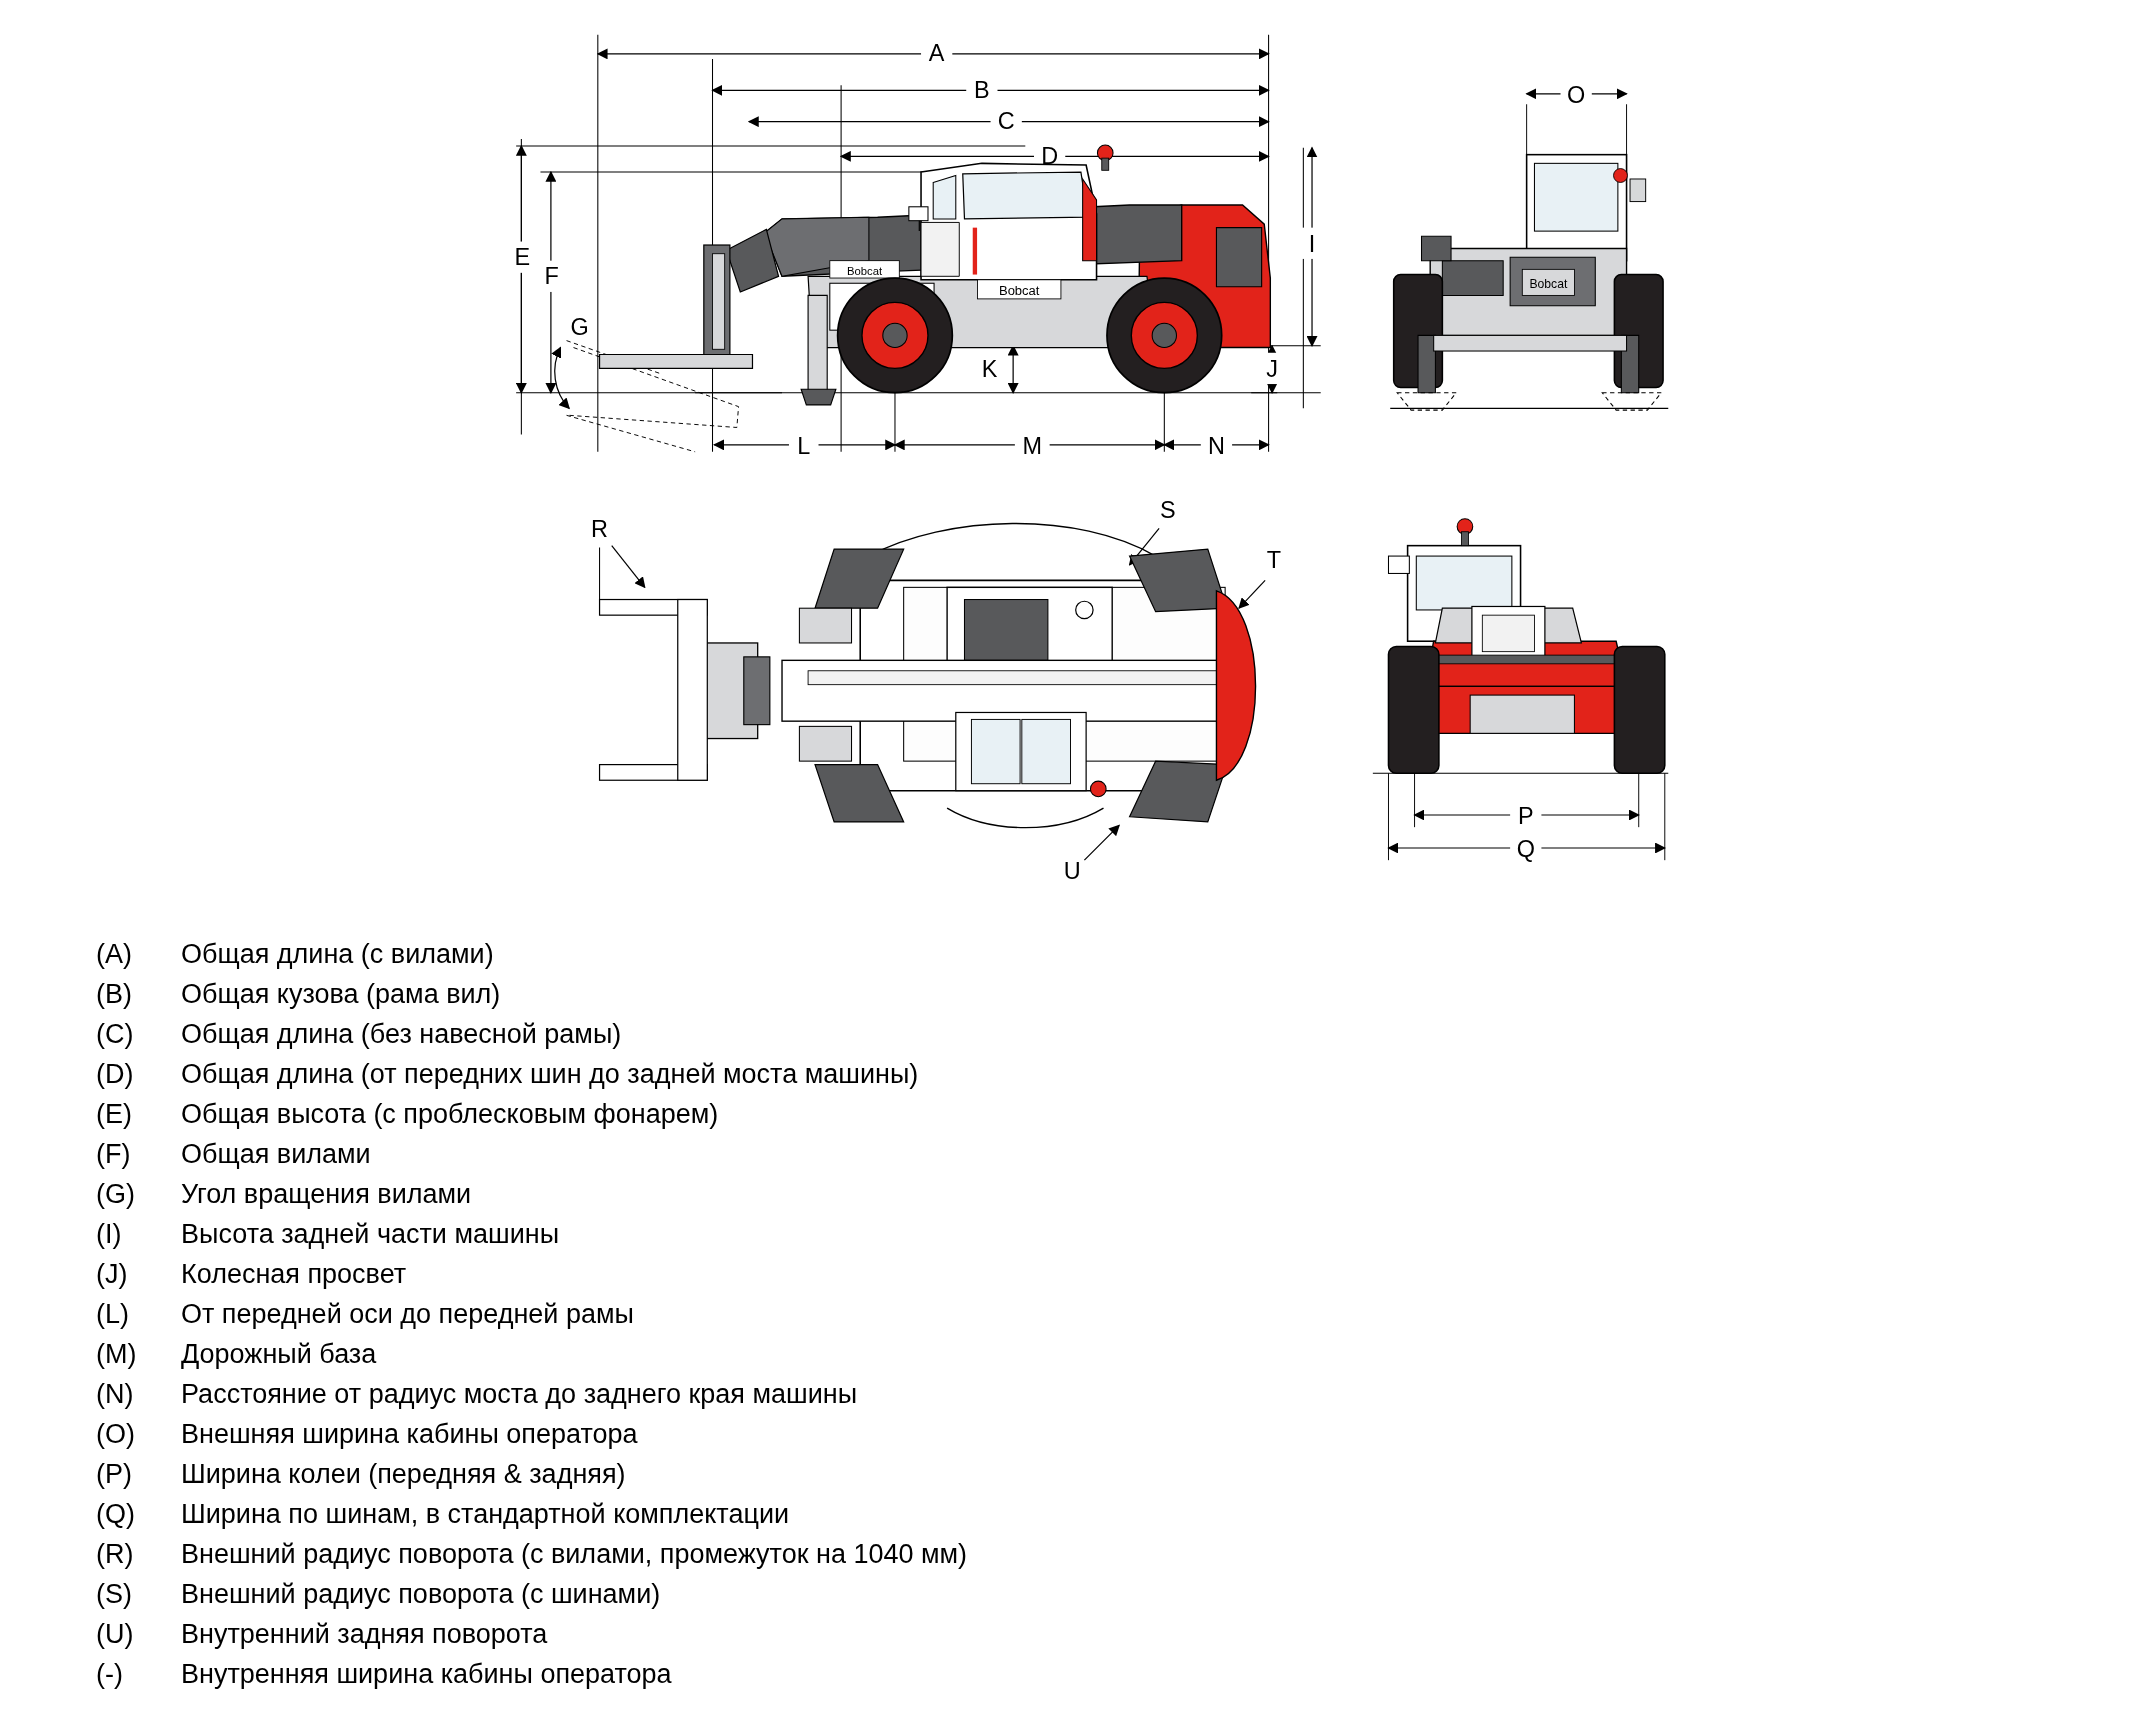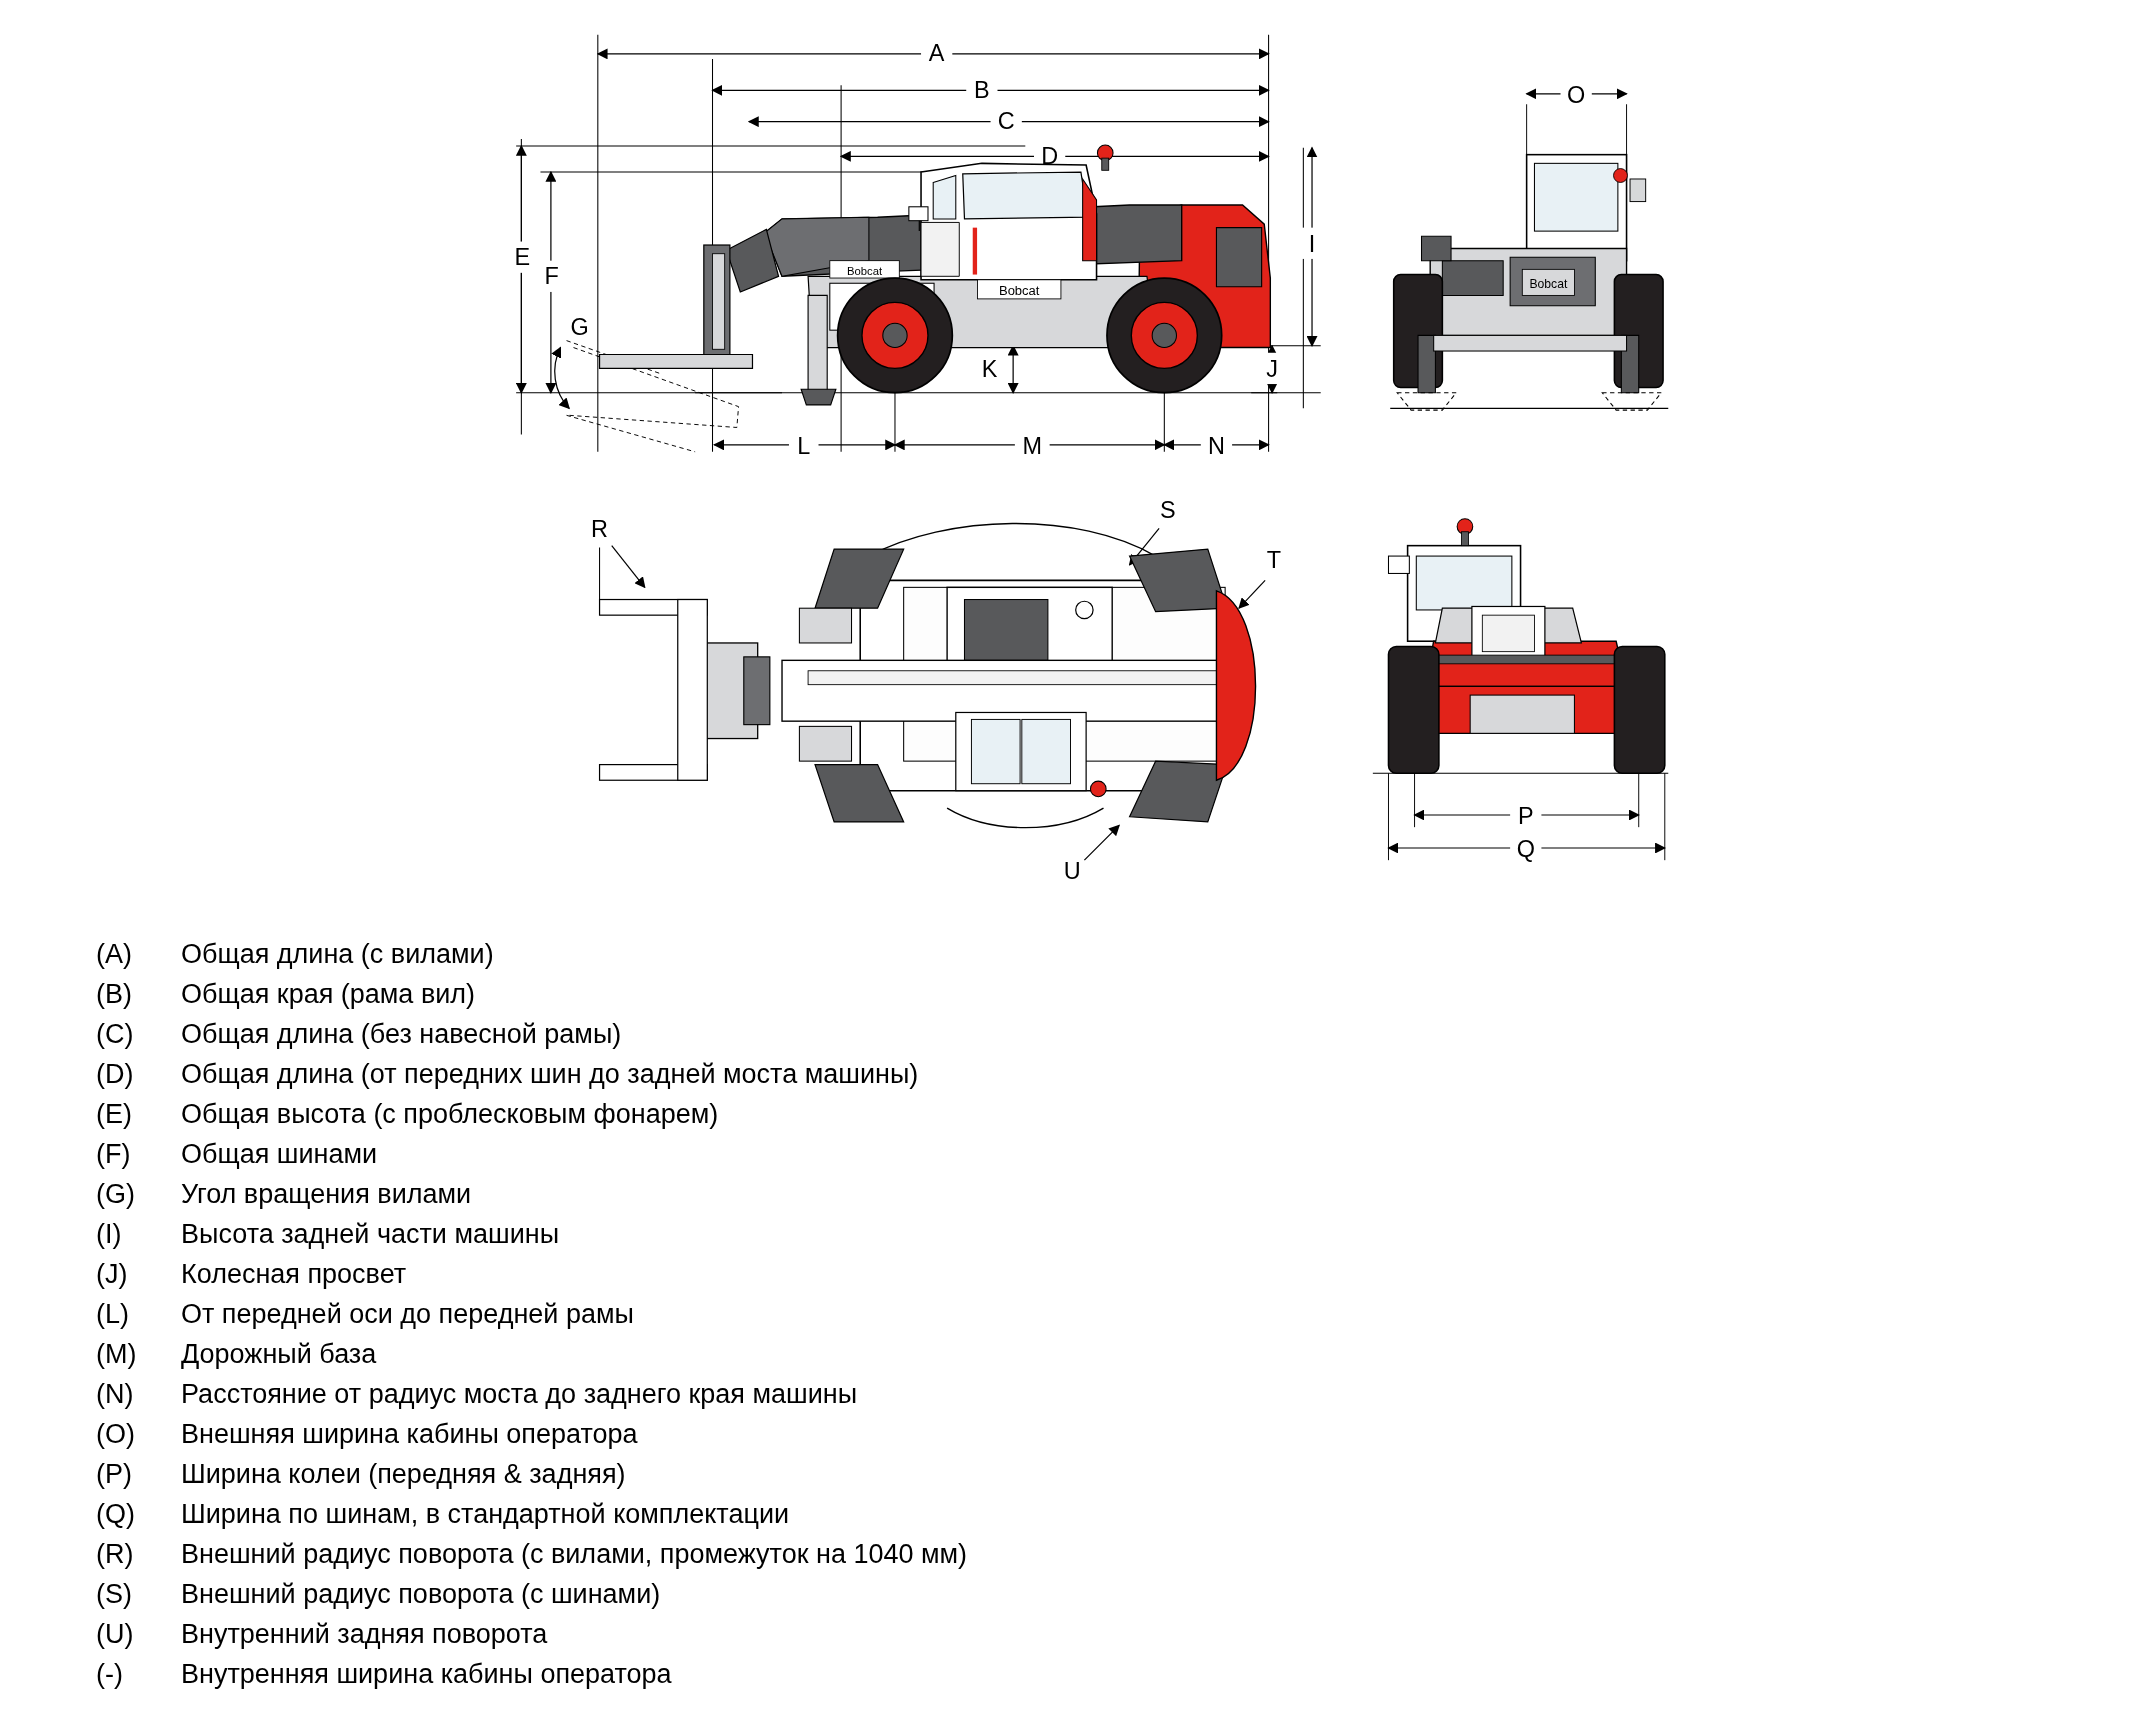--- a/index.html
+++ b/index.html
@@ -373,41 +373,41 @@
 
   <div class="spec-table">
 
     <div class="spec-row">
       <span class="spec-code">(A)</span>
       <span class="spec-label">Общая длина (с вилами)</span>
       <span class="spec-value">7313.0 mm</span>
     </div>
     <div class="spec-row">
       <span class="spec-code">(B)</span>
-      <span class="spec-label">Общая края (рама вил)</span>
+      <span class="spec-label">Общая кузова (рама вил)</span>
       <span class="spec-value">6108.0 mm</span>
     </div>
     <div class="spec-row">
       <span class="spec-code">(C)</span>
       <span class="spec-label">Общая длина (без навесной рамы)</span>
       <span class="spec-value">6052.0 mm</span>
     </div>
     <div class="spec-row">
       <span class="spec-code">(D)</span>
       <span class="spec-label">Общая длина (от передних шин до задней моста машины)</span>
       <span class="spec-value">4573.0 mm</span>
     </div>
     <div class="spec-row">
       <span class="spec-code">(E)</span>
       <span class="spec-label">Общая высота (с проблесковым фонарем)</span>
       <span class="spec-value">2673.0 mm</span>
     </div>
     <div class="spec-row">
       <span class="spec-code">(F)</span>
-      <span class="spec-label">Общая шинами</span>
+      <span class="spec-label">Общая вилами</span>
       <span class="spec-value">2480.0 mm</span>
     </div>
     <div class="spec-row">
       <span class="spec-code">(G)</span>
       <span class="spec-label">Угол вращения вилами</span>
       <span class="spec-value">124.0°</span>
     </div>
     <div class="spec-row">
       <span class="spec-code">(I)</span>
       <span class="spec-label">Высота задней части машины</span>

